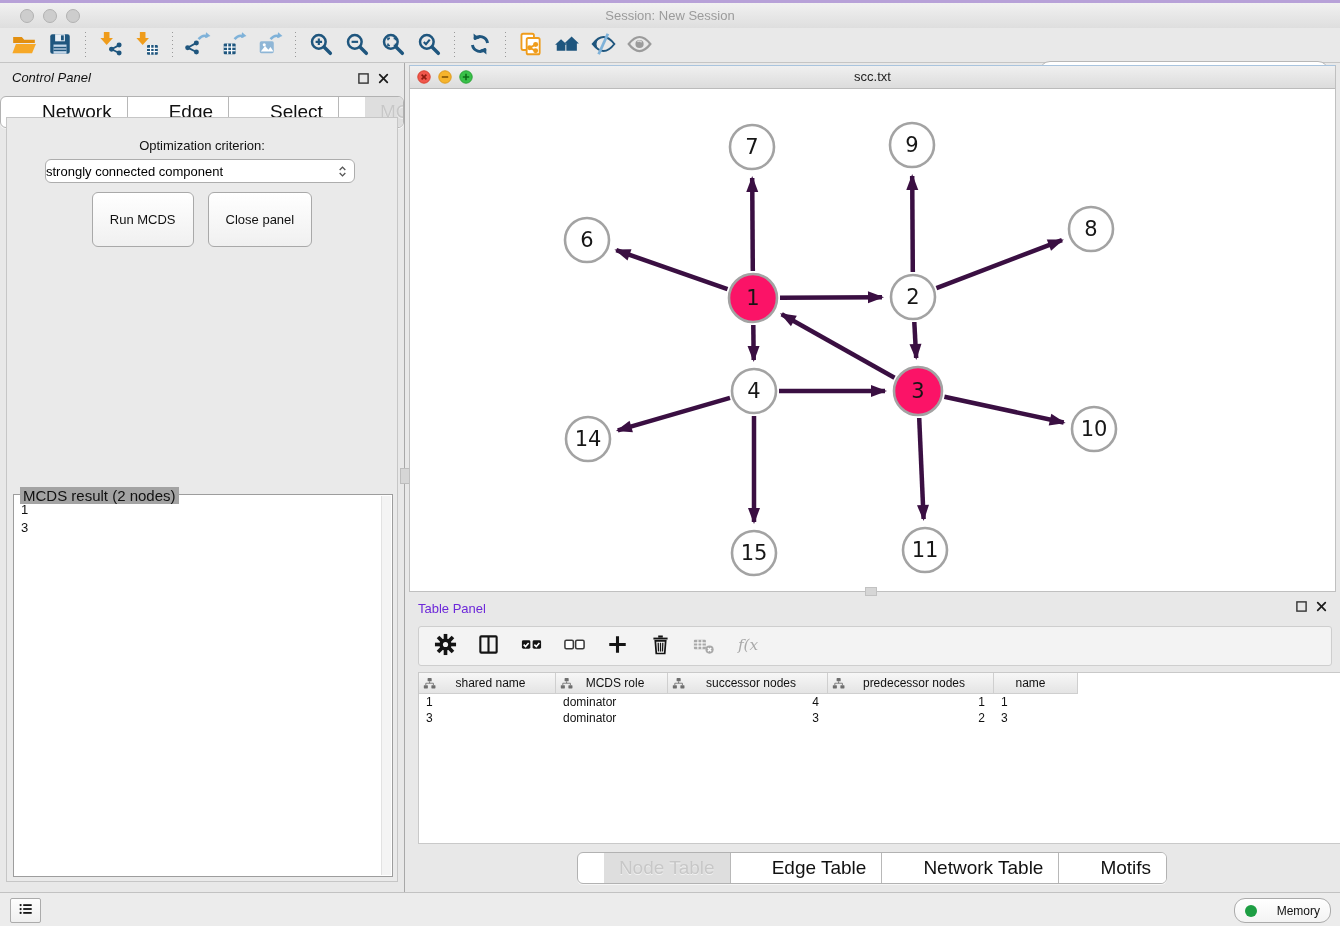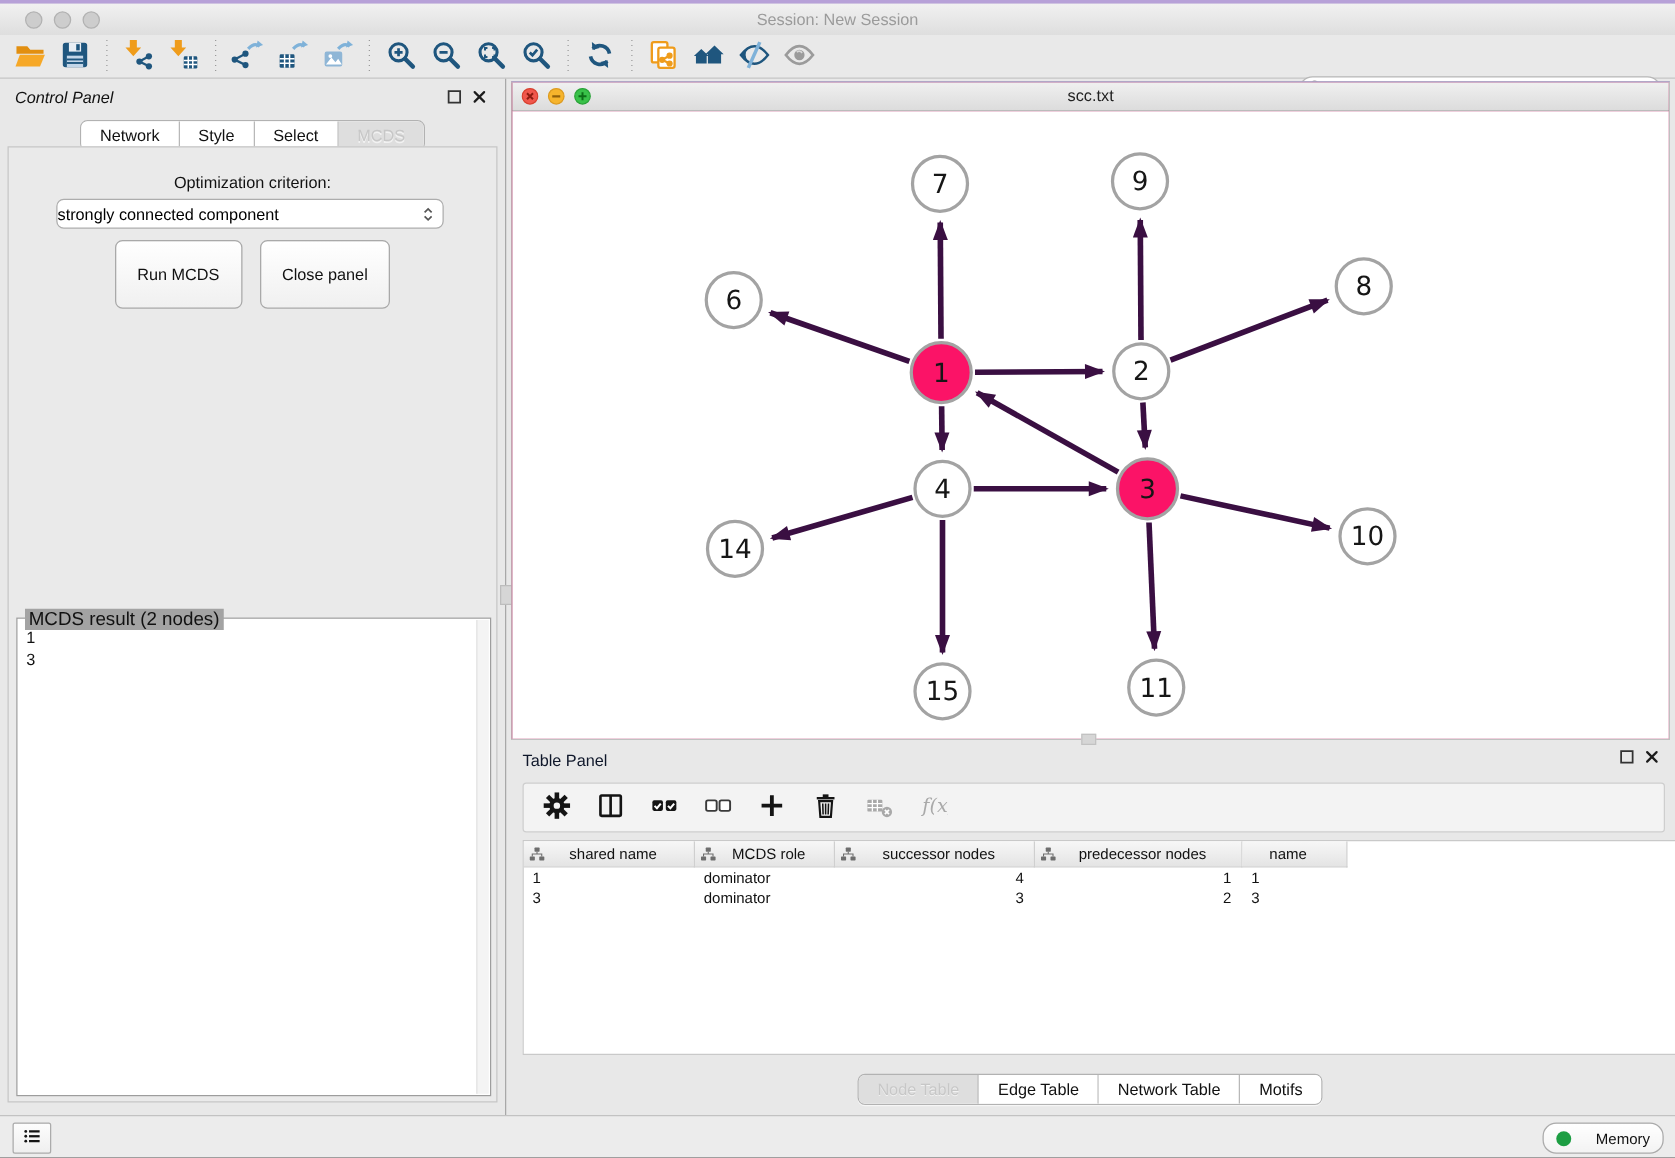--- a/index.html
+++ b/index.html
@@ -28,22 +28,22 @@
   #search-box input{border:none;outline:none;flex:1;font-size:12px;background:transparent;
                     font-family:"Liberation Sans",sans-serif;}
   
   #control-panel{left:0;top:63px;width:404px;height:829px;}
   #cp-header{left:0;top:5px;width:100%;height:22px;}
   #cp-title{position:absolute;left:12px;top:2px;font-size:13px;color:#111;font-style:italic;}
   .panel-icon{position:absolute;top:3px;width:13px;height:13px;}
   #cp-tabs{left:0;top:33px;width:100%;display:flex;justify-content:center;}
   .seg{display:inline-flex;border:1px solid #b2b2b2;border-radius:6px;overflow:hidden;
        background:#fff;box-shadow:0 1px 0 rgba(255,255,255,.6);}
-  .seg .tab{padding:4px 15px;font-size:13px;color:#111;background:#fff;
-            border-right:1px solid #b8b8b8;cursor:default;white-space:nowrap;}
+  .seg .tab{padding:4px 15px;font-size:19px;color:#111;background:#fff;
+            border-right:1px solid #b8b8b8;cursor:default;white-space:nowrap;margin-left:26px;}
   .seg .tab:last-child{border-right:none;}
   .seg .tab.sel-dis{background:#dedede;color:#c7c7c7;text-shadow:0 1px 0 #f2f2f2;}
   #cp-body{left:6px;top:54px;width:392px;height:765px;background:#eaeaea;
            border:1px solid #c6c6c6;box-sizing:border-box;}
   #opt-label{width:100%;top:20px;text-align:center;font-size:13px;color:#111;}
   #criterion-select{left:38px;top:41px;width:310px;height:24px;background:#fff;
                     border:1px solid #adadad;border-radius:6px;display:flex;
                     align-items:center;box-sizing:border-box;padding-left:0;font-size:13px;}
   #criterion-select .stepper{margin-left:auto;margin-right:4px;display:flex;}
   #cp-buttons{left:0;top:74px;width:100%;display:flex;justify-content:center;gap:14px;}
@@ -68,21 +68,21 @@
                   border:1px solid #c0c0c0;border-top:1px solid #a9c4de;box-sizing:border-box;}
   #nw-titlebar{left:0;top:0;width:100%;height:23px;
                background:linear-gradient(#f0f0f0,#dcdcdc);border-bottom:1px solid #bbb;
                box-sizing:border-box;}
   #nw-title{width:100%;text-align:center;font-size:13px;color:#222;line-height:22px;}
   #nw-lights{position:absolute;left:7px;top:4px;display:flex;gap:7px;}
   #nw-lights .lt{width:14px;height:14px;padding:0;border:none;background:transparent;}
   #graph-area{left:0;top:23px;width:925px;height:502px;background:#fff;}
   
   #table-panel{left:404px;top:596px;width:936px;height:296px;}
-  #tp-title{position:absolute;left:14px;top:5px;font-size:13px;color:#0f172a;}
+  #tp-title{position:absolute;left:14px;top:5px;font-size:13px;color:#6d28d9;}
   #tp-toolbar{left:14px;top:30px;width:914px;height:40px;background:#f3f3f3;
               border:1px solid #cecece;border-radius:3px;box-sizing:border-box;
               display:flex;align-items:center;gap:17px;padding-left:13px;}
   .tp-btn{width:26px;height:26px;display:flex;align-items:center;justify-content:center;
           background:transparent;border:none;padding:0;}
   #tp-table{left:14px;top:76px;width:1004px;height:172px;background:#fff;
             border:1px solid #c9c9c9;box-sizing:border-box;overflow:hidden;}
   #tp-head{display:flex;height:21px;}
   .th{background:linear-gradient(#f7f7f7,#e4e4e4);border-right:1px solid #cfcfcf;
       border-bottom:1px solid #cfcfcf;box-sizing:border-box;display:flex;
@@ -285,21 +285,21 @@
       <span class="panel-icon" style="right:34px"><svg width="13" height="13" viewBox="0 0 24 24" xmlns="http://www.w3.org/2000/svg">
             <rect x="3.5" y="3.5" width="17" height="17" fill="none" stroke="#333" stroke-width="2.6"></rect>
           </svg></span>
       <span class="panel-icon" style="right:14px"><svg width="13" height="13" viewBox="0 0 24 24" xmlns="http://www.w3.org/2000/svg">
             <path d="M5 5l14 14M19 5L5 19" stroke="#1c1c1c" stroke-width="3.2" stroke-linecap="round"></path>
           </svg></span>
     </div>
     <div id="cp-tabs" class="abs">
       <div class="seg">
         <span class="tab">Network</span>
-        <span class="tab">Style</span>
+        <span class="tab">Edge</span>
         <span class="tab">Select</span>
         <span class="tab sel-dis">MCDS</span>
       </div>
     </div>
     <div id="cp-body" class="abs">
       <div id="opt-label" class="abs">Optimization criterion:</div>
       <div id="criterion-select" class="abs">
         <span>strongly connected component</span>
         <span class="stepper">
             <svg width="15" height="15" viewBox="0 0 24 24" xmlns="http://www.w3.org/2000/svg">

